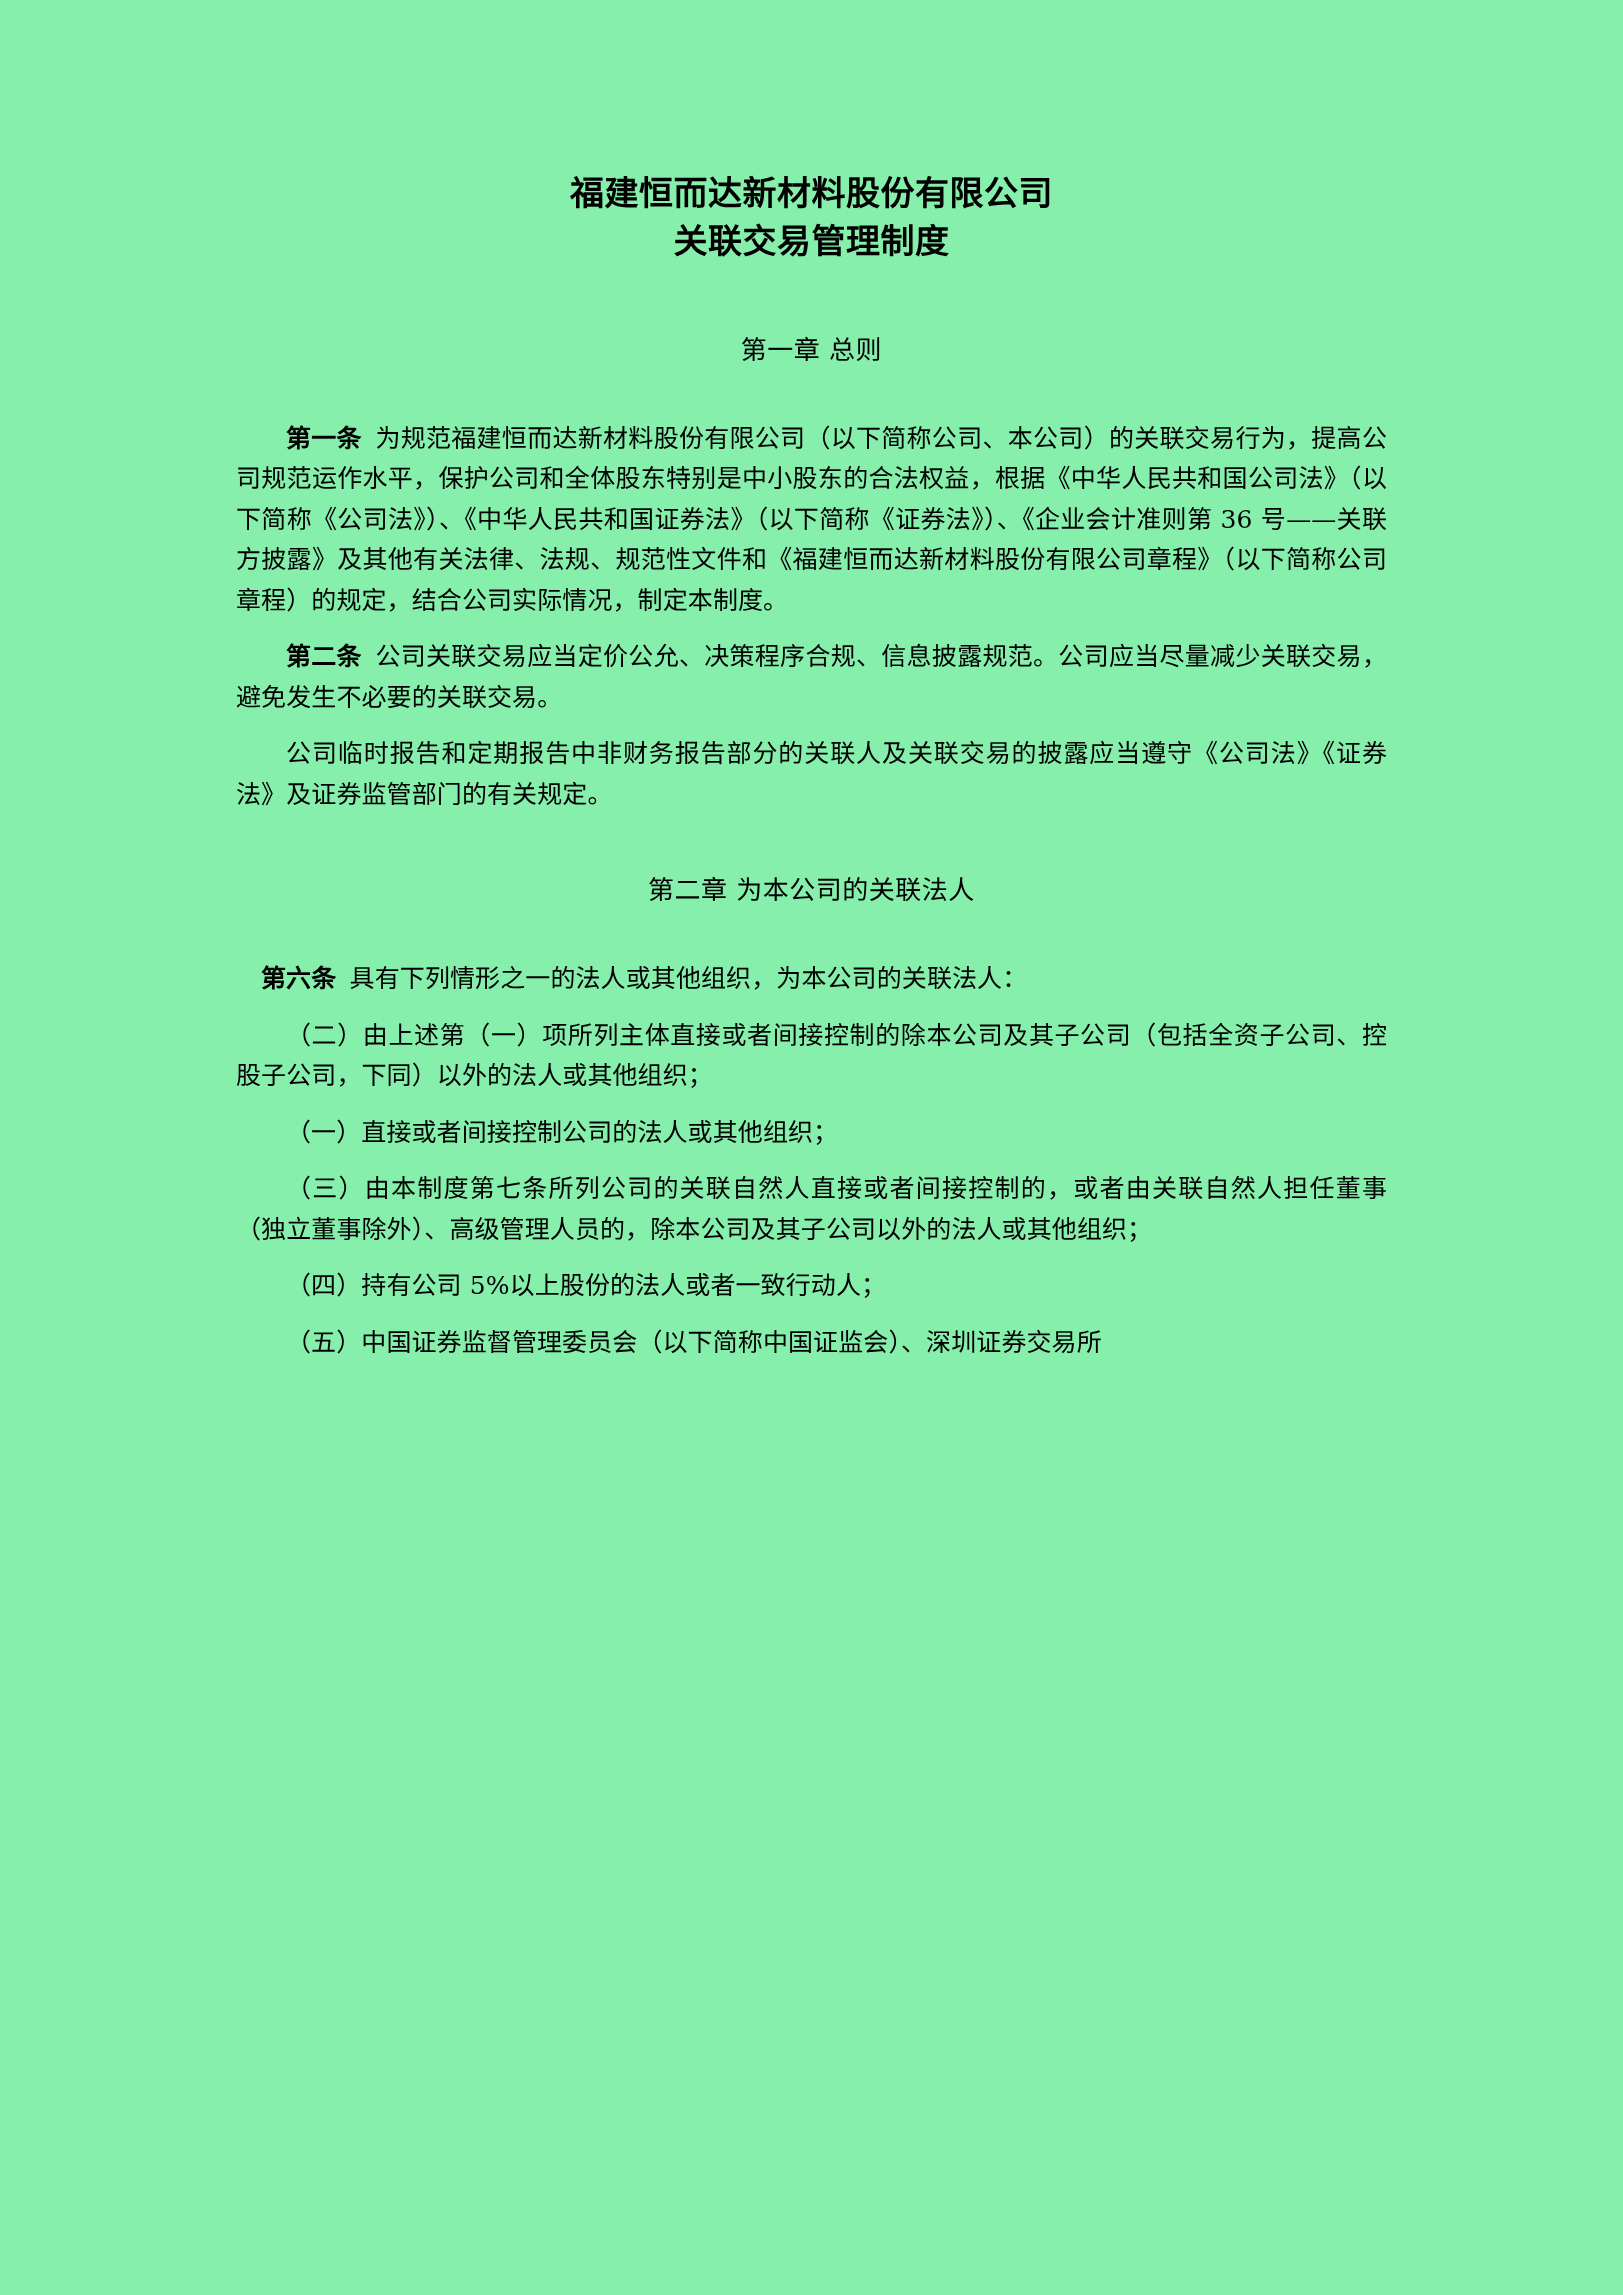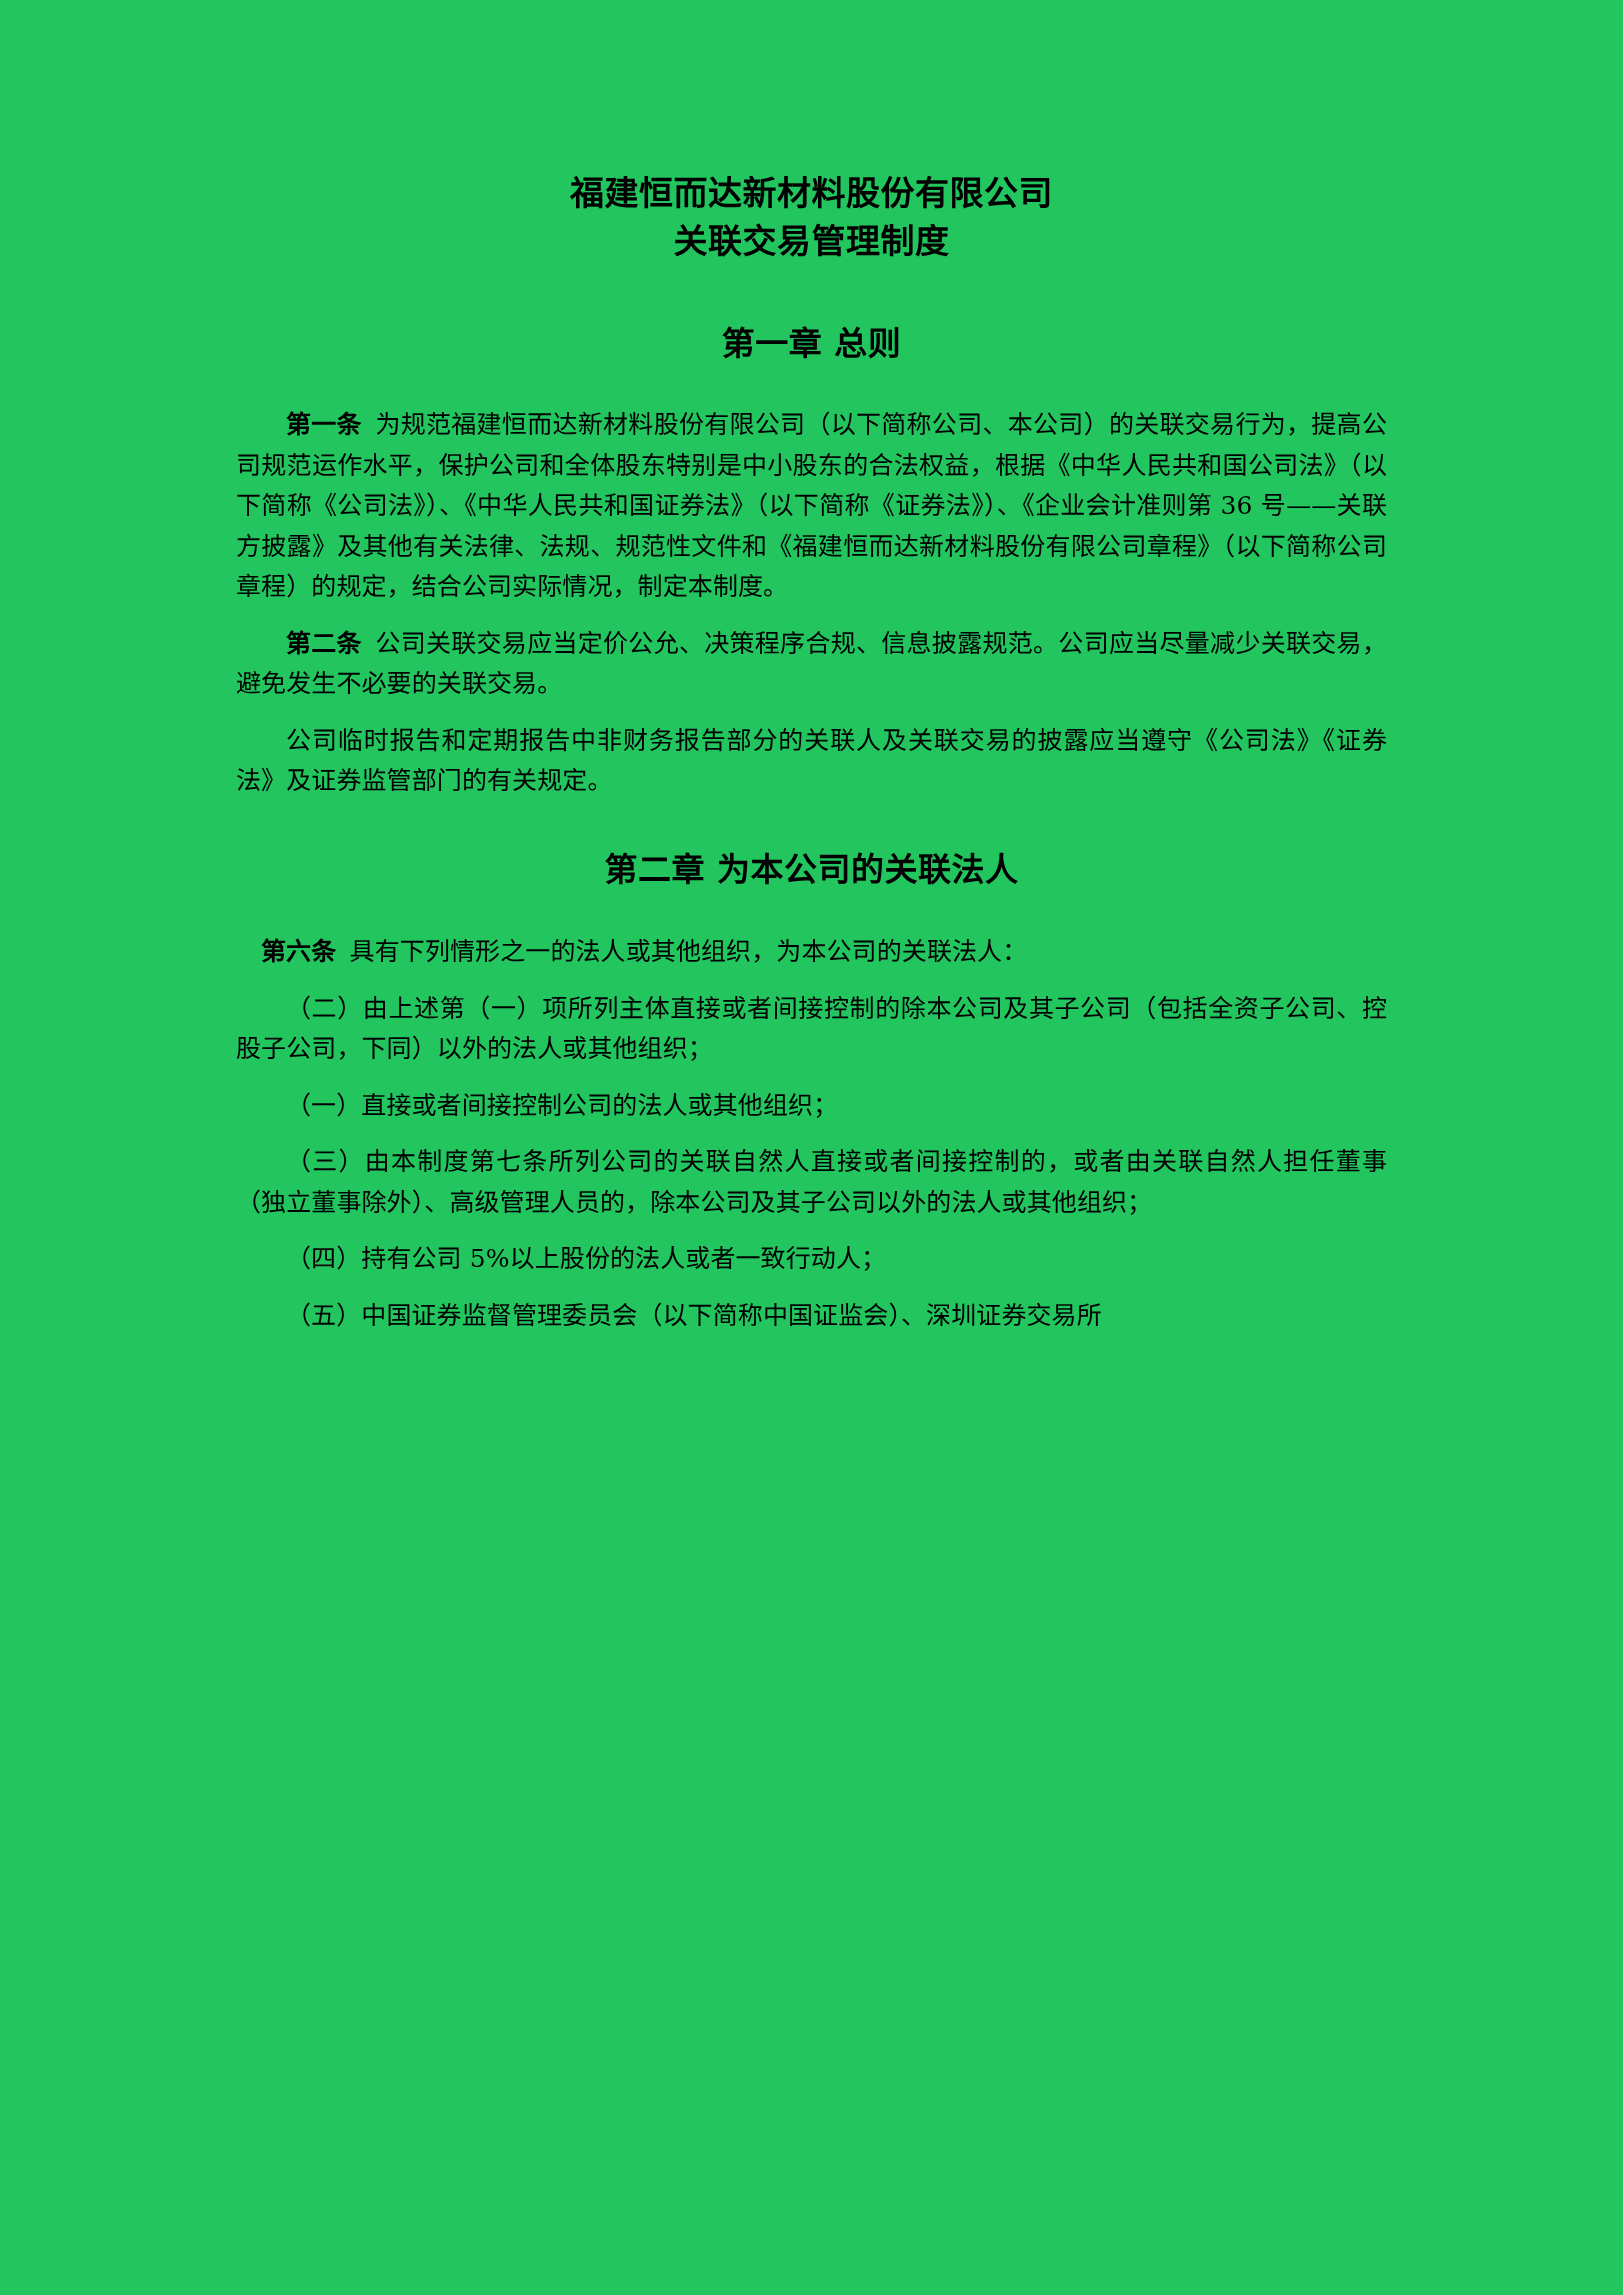--- a/index.html
+++ b/index.html
@@ -12,40 +12,40 @@
     height: 2295px;
     font-family: "DejaVu Serif", "Liberation Serif", serif;
     color: #000000;
     -webkit-font-smoothing: antialiased;
   }
   .page {
     box-sizing: border-box;
     width: 1623px;
     height: 2295px;
     padding: 169px 220px 63px 220px;
-    background: #22c55e;
+    background: #86efac;
     position: relative;
   }
   .doc-title {
     text-align: center;
     font-size: 34px;
     font-weight: bold;
     line-height: 1.42;
     letter-spacing: 0.5px;
     margin: 0;
   }
   .doc-title .line {
     display: block;
   }
   .chapter-heading {
     text-align: center;
-    font-size: 33px;
-    font-weight: bold;
+    font-size: 26px;
+    font-weight: normal;
     line-height: 1.5;
-    margin: 4px;
+    margin: 16px;
     letter-spacing: 0.5px;
   }
   .spacer-after-title {
     height: 49px;
   }
   .spacer-chapter-top {
     height: 23.5px;
   }
   .spacer-chapter-bottom {
     height: 17.4px;

